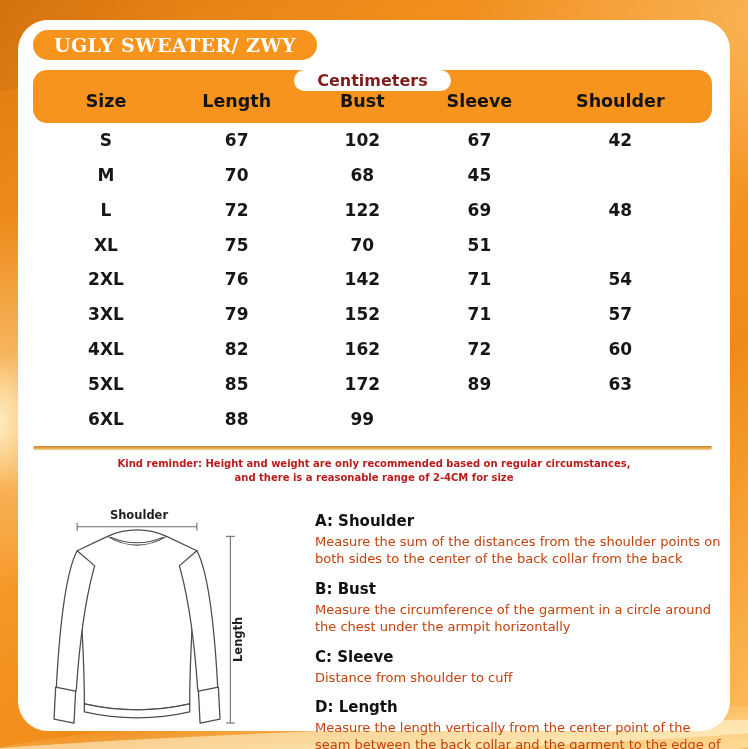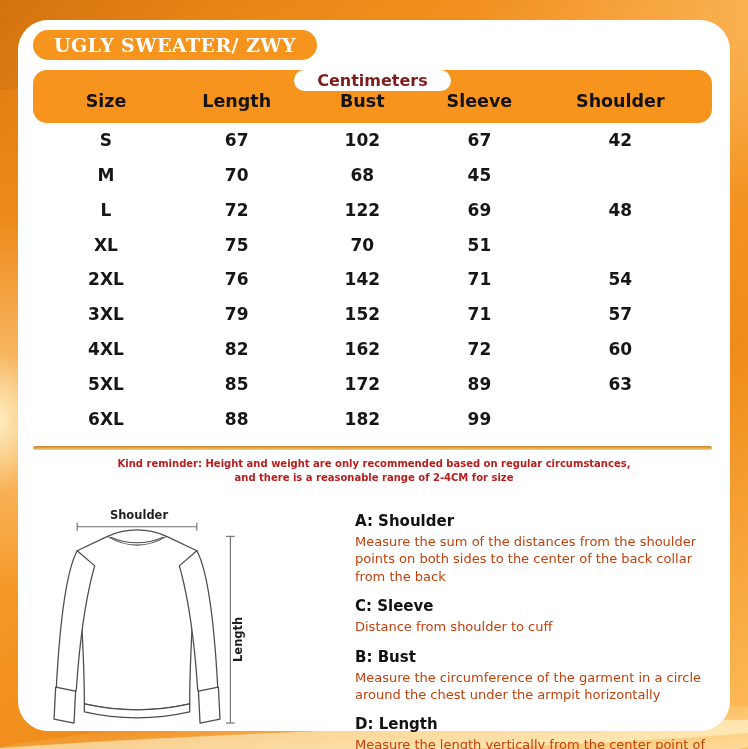--- a/index.html
+++ b/index.html
@@ -87,21 +87,21 @@
   }
   .length-label {
     position:absolute; left:213px; top:558px; height:84px;
     display:flex; align-items:center;
     writing-mode:vertical-rl; transform:rotate(180deg);
     font-size:11.5px; font-weight:600; color:#1f1f1f;
   }
 
   
   .notes { position:absolute; left:297px; top:492px; width:410px; }
-  .note { margin-bottom:12px;margin-left:40px; }
+  .note { margin-bottom:12px; }
   .note-heading { font-weight:700; font-size:15px; color:#121212; margin-bottom:3px; }
   .note-desc { font-size:13px; line-height:1.34; color:#c2410c; }
 </style>
 </head>
 <body>
 
 <div class="canvas">
   <div class="bg-streak top-left"></div>
   <div class="bg-streak left-glow"></div>
   <div class="bg-streak wave1"></div>
@@ -176,21 +176,20 @@
         <div class="body-row">
           <div class="body-cell">5XL</div>
           <div class="body-cell">85</div>
           <div class="body-cell">172</div>
           <div class="body-cell">89</div>
           <div class="body-cell">63</div>
         </div>
         <div class="body-row">
           <div class="body-cell">6XL</div>
           <div class="body-cell">88</div>
-          <div class="body-cell">182</div>
           <div class="body-cell">99</div>
         </div>
       </div>
     </div>
 
     <div class="divider"></div>
 
     <div class="reminder">
       <div>Kind reminder: Height and weight are only recommended based on regular circumstances,</div>
       <div>and there is a reasonable range of 2-4CM for size</div>
@@ -225,27 +224,27 @@
         </g>
       </svg>
     </div>
 
     <div class="notes">
       <div class="note">
         <div class="note-heading">A: Shoulder</div>
         <div class="note-desc">Measure the sum of the distances from the shoulder points on both sides to the center of the back collar from the back</div>
       </div>
       <div class="note">
+        <div class="note-heading">B: Bust</div>
+        <div class="note-desc">Measure the circumference of the garment in a circle around the chest under the armpit horizontally</div>
+      </div>
+      <div class="note">
         <div class="note-heading">C: Sleeve</div>
         <div class="note-desc">Distance from shoulder to cuff</div>
       </div>
       <div class="note">
-        <div class="note-heading">B: Bust</div>
-        <div class="note-desc">Measure the circumference of the garment in a circle around the chest under the armpit horizontally</div>
-      </div>
-      <div class="note">
         <div class="note-heading">D: Length</div>
         <div class="note-desc">Measure the length vertically from the center point of the seam between the back collar and the garment to the edge of the hem</div>
       </div>
     </div>
 
   </div>
 </div>
 
 </body></html>

